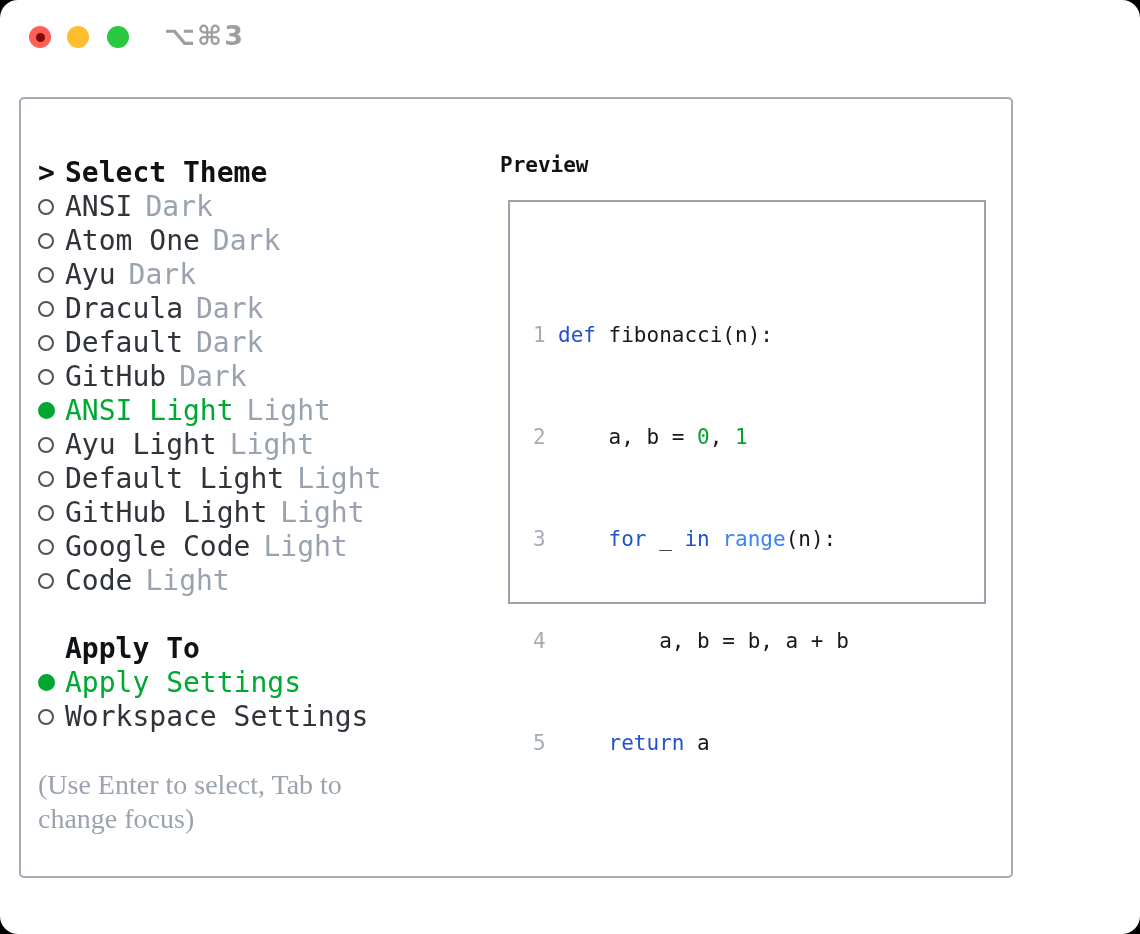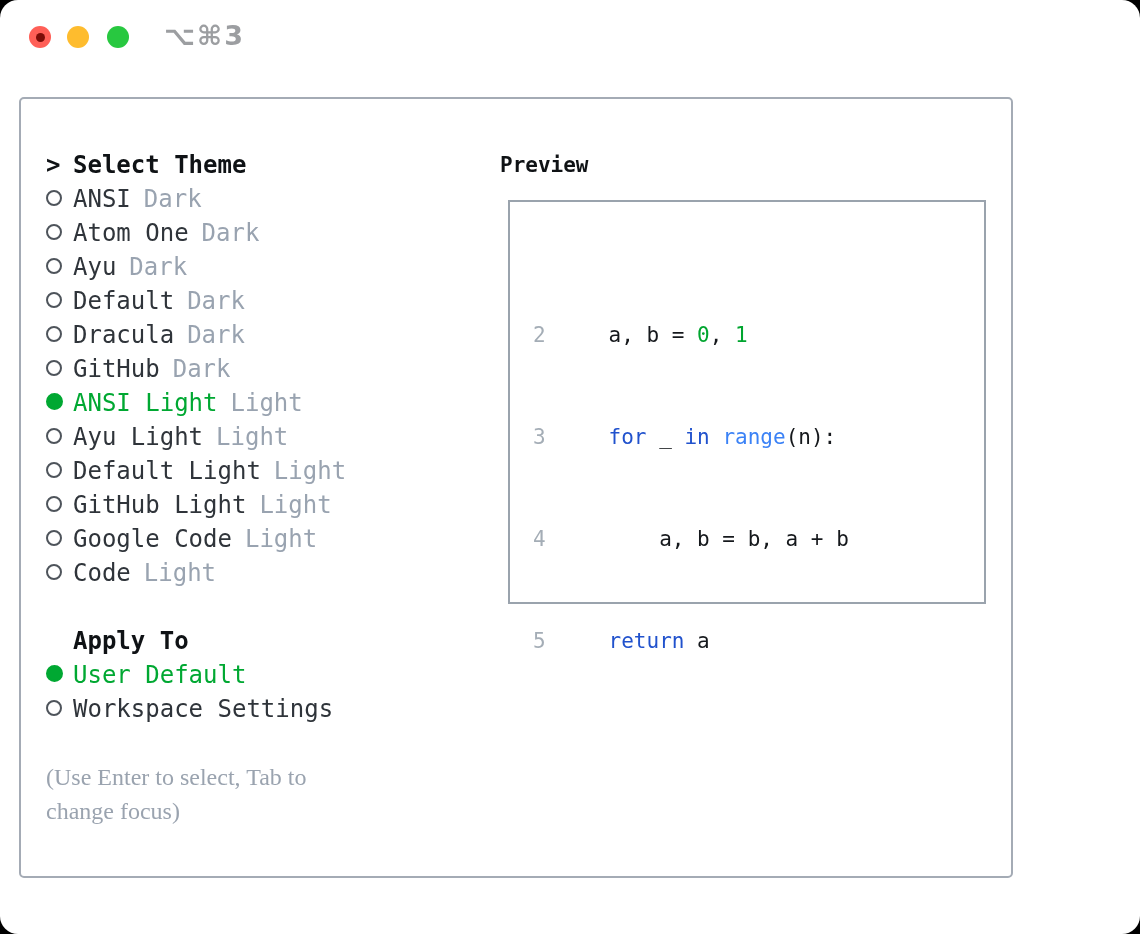--- a/index.html
+++ b/index.html
@@ -17,21 +17,21 @@
   .light .dot{position:absolute;left:50%;top:50%;width:9px;height:9px;margin:-4.5px 0 0 -4.5px;
               border-radius:50%;background:#7c0d08;}
   .shortcut{position:absolute;left:164px;top:20px;font-family:"DejaVu Sans","Liberation Sans",sans-serif;
             font-size:27px;font-weight:bold;color:#9c9ea1;letter-spacing:2px;}
 
   
   .panel{position:absolute;left:19px;top:97px;width:994px;height:781px;box-sizing:border-box;
          border:2px solid #a4abb5;border-radius:5px;background:#fff;}
 
   
-  .leftcol{position:absolute;left:38px;top:148px;font-size:24px;line-height:34px;color:#2f343a;margin-left:8px;}
+  .leftcol{position:absolute;left:38px;top:156px;font-size:28px;line-height:34px;color:#2f343a;}
   .row{height:34px;white-space:nowrap;}
   .pfx{display:inline-block;width:27px;}
   .hdr .pfx{font-weight:bold;color:#0f1215;}
   .hdr .lbl{font-weight:bold;color:#0f1215;}
   .radio{display:inline-block;width:12px;height:12px;border:2px solid #4e545b;border-radius:50%;
          vertical-align:1px;}
   .sel .radio{background:#00a832;border-color:#00a832;width:13px;height:13px;}
   .sel .nm{color:#00a832;text-align:right;}
   .tag{color:#99a3b0;margin-left:13px;}
   .gap{height:34px;}
@@ -74,24 +74,24 @@
       <div class="row">
         <span class="pfx"><span class="radio"></span></span><span class="nm">ANSI</span><span class="tag">Dark</span>
       </div>
       <div class="row">
         <span class="pfx"><span class="radio"></span></span><span class="nm">Atom One</span><span class="tag">Dark</span>
       </div>
       <div class="row">
         <span class="pfx"><span class="radio"></span></span><span class="nm">Ayu</span><span class="tag">Dark</span>
       </div>
       <div class="row">
-        <span class="pfx"><span class="radio"></span></span><span class="nm">Default</span><span class="tag">Dark</span>
+        <span class="pfx"><span class="radio"></span></span><span class="nm">Dracula</span><span class="tag">Dark</span>
       </div>
       <div class="row">
-        <span class="pfx"><span class="radio"></span></span><span class="nm">Dracula</span><span class="tag">Dark</span>
+        <span class="pfx"><span class="radio"></span></span><span class="nm">Default</span><span class="tag">Dark</span>
       </div>
       <div class="row">
         <span class="pfx"><span class="radio"></span></span><span class="nm">GitHub</span><span class="tag">Dark</span>
       </div>
       <div class="row sel">
         <span class="pfx"><span class="radio"></span></span><span class="nm">ANSI Light</span><span class="tag">Light</span>
       </div>
       <div class="row">
         <span class="pfx"><span class="radio"></span></span><span class="nm">Ayu Light</span><span class="tag">Light</span>
       </div>
@@ -107,36 +107,37 @@
       <div class="row">
         <span class="pfx"><span class="radio"></span></span><span class="nm">Code</span><span class="tag">Light</span>
       </div>
 
       <div class="gap"></div>
 
       <div class="row hdr">
         <span class="pfx"></span><span class="lbl">Apply To</span>
       </div>
       <div class="row sel">
-        <span class="pfx"><span class="radio"></span></span><span class="nm">User Default</span>
+        <span class="pfx"><span class="radio"></span></span><span class="nm">Apply Settings</span>
       </div>
       <div class="row">
         <span class="pfx"><span class="radio"></span></span><span class="nm">Workspace Settings</span>
       </div>
 
       <div class="gap"></div>
 
       <div class="row hint">(Use Enter to select, Tab to</div>
       <div class="row hint">change focus)</div>
     </div>
 
     <div class="preview-title">Preview</div>
 
     <div class="preview-box">
       <div class="code">
+        <div class="cl"><span class="ln">1</span><span class="kw">def</span><span> fibonacci(n):</span></div>
         <div class="cl"><span class="ln">2</span><span>    a, b = </span><span class="numlit">0</span><span>, </span><span class="numlit">1</span></div>
         <div class="cl"><span class="ln">3</span><span>    </span><span class="kw">for</span><span> _ </span><span class="kw">in</span><span> </span><span class="fn">range</span><span>(n):</span></div>
         <div class="cl"><span class="ln">4</span><span>        a, b = b, a + b</span></div>
         <div class="cl"><span class="ln">5</span><span>    </span><span class="kw">return</span><span> a</span></div>
 
         <div class="cl"></div>
 
         
         
         

